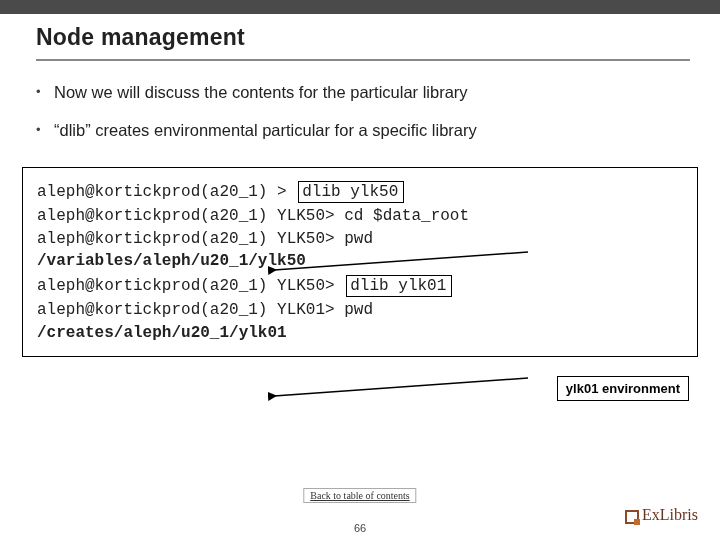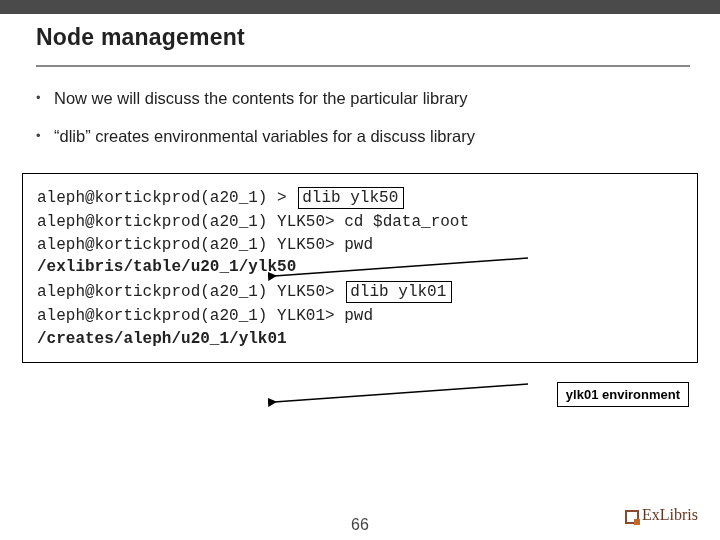--- a/index.html
+++ b/index.html
@@ -7,21 +7,21 @@
     width: 720px; height: 540px;
     background: #fff;
     font-family: Verdana, Geneva, sans-serif;
     position: relative;
     overflow: hidden;
   }
   .topbar { height: 14px; background: #4a4a4a; }
   .title-wrap { padding: 10px 30px 6px 36px; }
   .title {
     font-size: 23px; font-weight: bold; color: #222;
-    border-bottom: 2px solid #888; padding-bottom: 14px;
+    border-bottom: 2px solid #888; padding-bottom: 8px;
     letter-spacing: 0.2px;
   }
   .bullets { padding: 14px 30px 10px 36px; }
   .brow { display: flex; align-items: flex-start; margin-bottom: 16px; }
   .bdot { width: 18px; font-size: 13px; color: #444; line-height: 22px; }
   .btxt { font-size: 16.5px; color: #222; line-height: 22px; flex: 1; }
   .termbox {
     margin: 0 22px; border: 1.5px solid #000; padding: 8px 14px 10px 14px;
     position: relative;
   }
@@ -47,21 +47,21 @@
     height: 56px;
   }
   .backlink {
     position: absolute; left: 50%; transform: translateX(-50%);
     top: 4px; font-size: 10px;
     font-family: "Times New Roman", serif; text-decoration: underline;
     border: 1px solid #aaa; padding: 1px 6px; color: #333;
   }
   .pnum {
     position: absolute; left: 50%; transform: translateX(-50%);
-    bottom: 6px; font-size: 16px; color: #444;
+    bottom: 6px; font-size: 11px; color: #444;
   }
   .logo {
     position: absolute; right: 22px; bottom: 16px;
     font-family: Georgia, serif; font-size: 16px; color: #6a3520;
     display: flex; align-items: flex-end; margin-left: 44px;
   }
   .logo .mark {
     width: 14px; height: 14px; border: 2px solid #8a4a2a;
     margin-right: 3px; position: relative;
   }
@@ -79,32 +79,32 @@
   <div class="title">Node management</div>
 </div>
 
 <div class="bullets">
   <div class="brow">
     <div class="bdot">•</div>
     <div class="btxt">Now we will discuss the contents for the particular library</div>
   </div>
   <div class="brow">
     <div class="bdot">•</div>
-    <div class="btxt">“dlib” creates environmental variables for a discuss library</div>
+    <div class="btxt">“dlib” creates environmental particular for a specific library</div>
   </div>
 </div>
 
 <div class="termbox">
   <div class="line">
     <span>aleph@kortickprod(a20_1) &gt;</span>
     <span class="hl1">dlib ylk50</span>
   </div>
   <div class="line">aleph@kortickprod(a20_1) YLK50&gt; cd $data_root</div>
   <div class="line">aleph@kortickprod(a20_1) YLK50&gt; pwd</div>
-  <div class="line" style="font-weight:bold">/exlibris/table/u20_1/ylk50</div>
+  <div class="line" style="font-weight:bold">/variables/aleph/u20_1/ylk50</div>
 
   <div class="line">
     <span>aleph@kortickprod(a20_1) YLK50&gt;</span>
     <span class="hl2">dlib ylk01</span>
   </div>
   <div class="line">aleph@kortickprod(a20_1) YLK01&gt; pwd</div>
   <div class="line" style="font-weight:bold">/creates/aleph/u20_1/ylk01</div>
 
   <div class="badge b2">ylk01 environment</div>
 
@@ -120,18 +120,19 @@
     <defs>
         <marker id="ah2" markerWidth="8" markerHeight="8" refX="2" refY="3" orient="auto">
           <path d="M6,0 L0,3 L6,6 Z" fill="#000"></path>
         </marker>
       </defs>
     <line x1="260" y1="6" x2="6" y2="24" stroke="#000" stroke-width="1.5" marker-end="url(#ah2)"></line>
   </svg>
 </div>
 
 <div class="footer">
+  <a class="backlink">Back to table of contents</a>
   <div class="pnum">66</div>
   <div class="logo">
     <span class="mark"></span>
     <span>ExLibris</span>
   </div>
 </div>
 
 </body></html>

